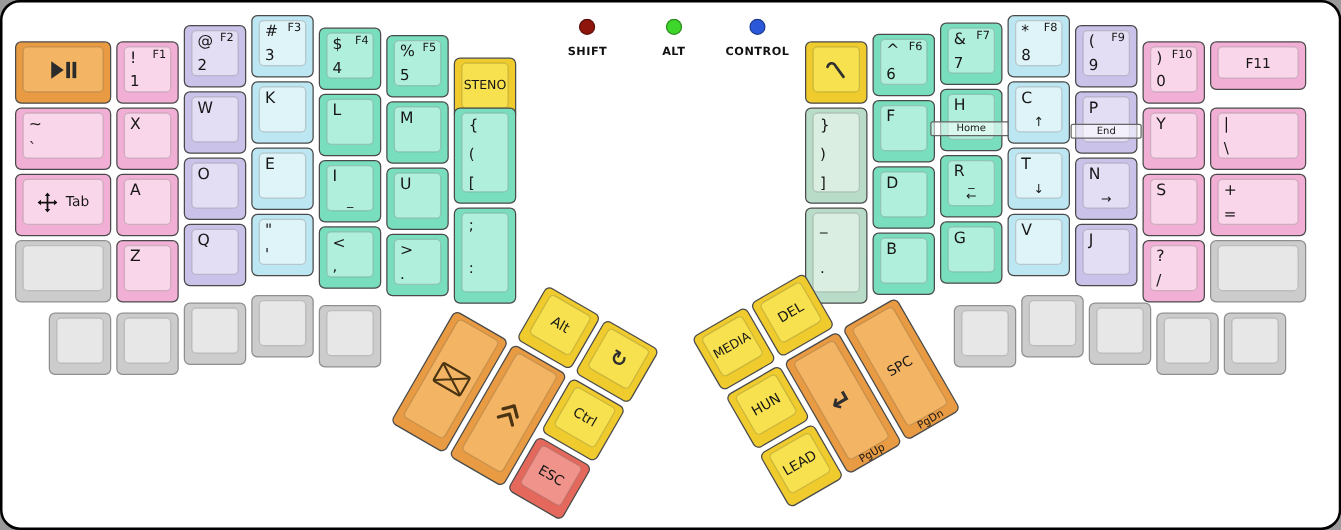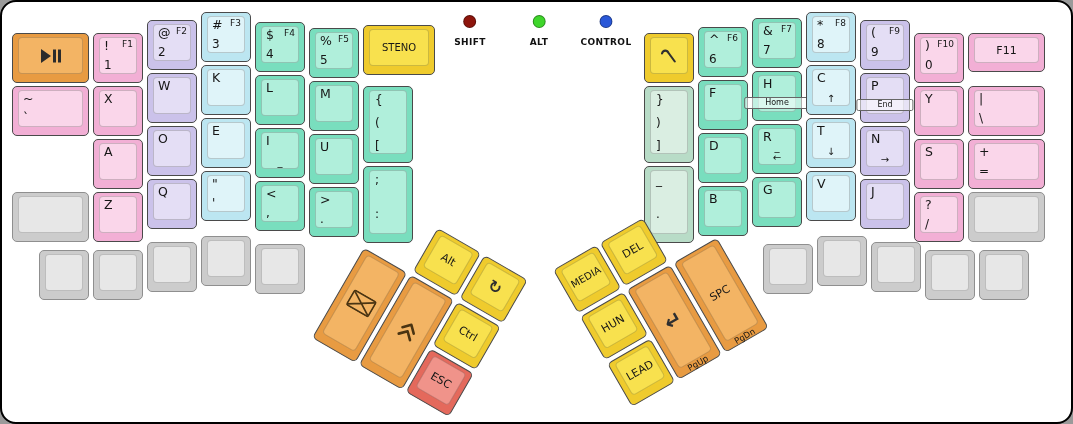--- a/index.html
+++ b/index.html
@@ -74,20 +74,32 @@
             </span>
           </div>
         </div>
       </div>
       <div class="key c-pink" style="left: 10px; top: 84px; width: 77px; height: 50px;">
         <div class="keytop">
           <span class="tl">~</span>
           <span class="bl">`</span>
         </div>
       </div>
+      <div class="key c-pink" style="left: 10px; top: 137px; width: 77px; height: 50px;">
+        <div class="keytop">
+          <div class="center">
+            <span class="icon">
+              <svg width="16" height="16" viewBox="0 0 16 16">
+                <path fill="#111" d="M8 0 L10.2 2.8 L8.7 2.8 L8.7 7.3 L13.2 7.3 L13.2 5.8 L16 8 L13.2 10.2 L13.2 8.7 L8.7 8.7 L8.7 13.2 L10.2 13.2 L8 16 L5.8 13.2 L7.3 13.2 L7.3 8.7 L2.8 8.7 L2.8 10.2 L0 8 L2.8 5.8 L2.8 7.3 L7.3 7.3 L7.3 2.8 L5.8 2.8 Z"></path>
+              </svg>
+            </span>
+            <span>Tab</span>
+          </div>
+        </div>
+      </div>
       <div class="key c-gray" style="left: 10px; top: 190px; width: 77px; height: 50px;">
         <div class="keytop"></div>
       </div>
       <div class="key c-pink" style="left: 91px; top: 31px; width: 50px; height: 50px;">
         <div class="keytop">
           <span class="tl">!</span>
           <span class="bl">1</span>
           <span class="tr">F1</span>
         </div>
       </div>
@@ -193,21 +205,21 @@
         <div class="keytop">
           <span class="tl">U</span>
         </div>
       </div>
       <div class="key c-mint" style="left: 307px; top: 185px; width: 50px; height: 50px;">
         <div class="keytop">
           <span class="tl">&gt;</span>
           <span class="bl">.</span>
         </div>
       </div>
-      <div class="key c-yellow" style="left: 361px; top: 23px; width: 72px; height: 50px;">
+      <div class="key c-yellow" style="left: 361px; top: 44px; width: 50px; height: 50px;">
         <div class="keytop">
           <div class="center">
             <span style="font-size: 10px;">STENO</span>
           </div>
         </div>
       </div>
       <div class="key c-mint" style="left: 361px; top: 84px; width: 50px; height: 77px;">
         <div class="keytop">
           <div class="stack">
             <span>{</span>

